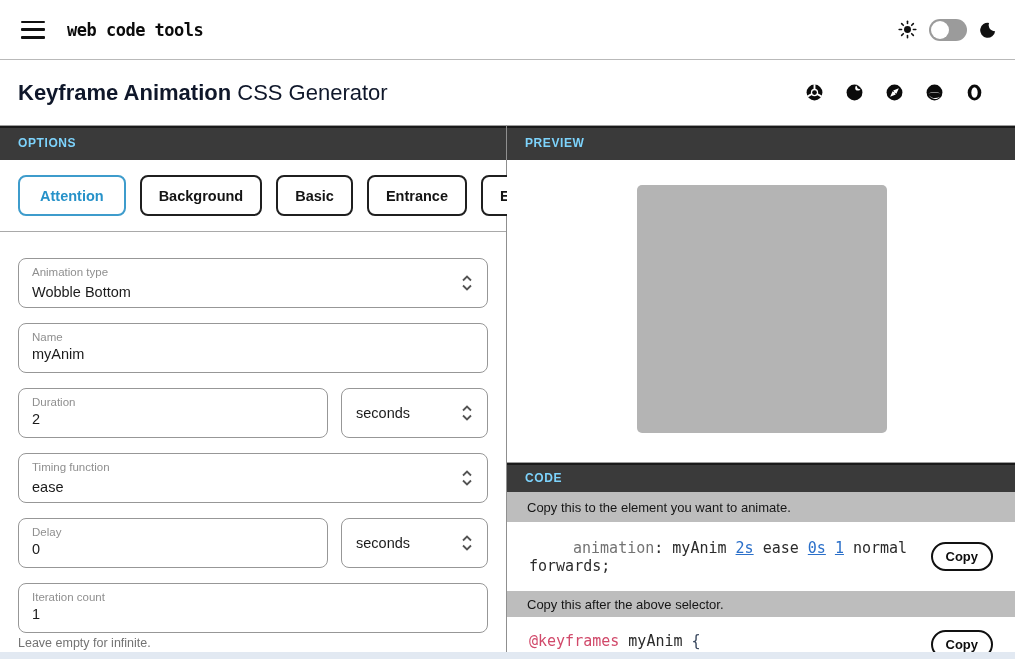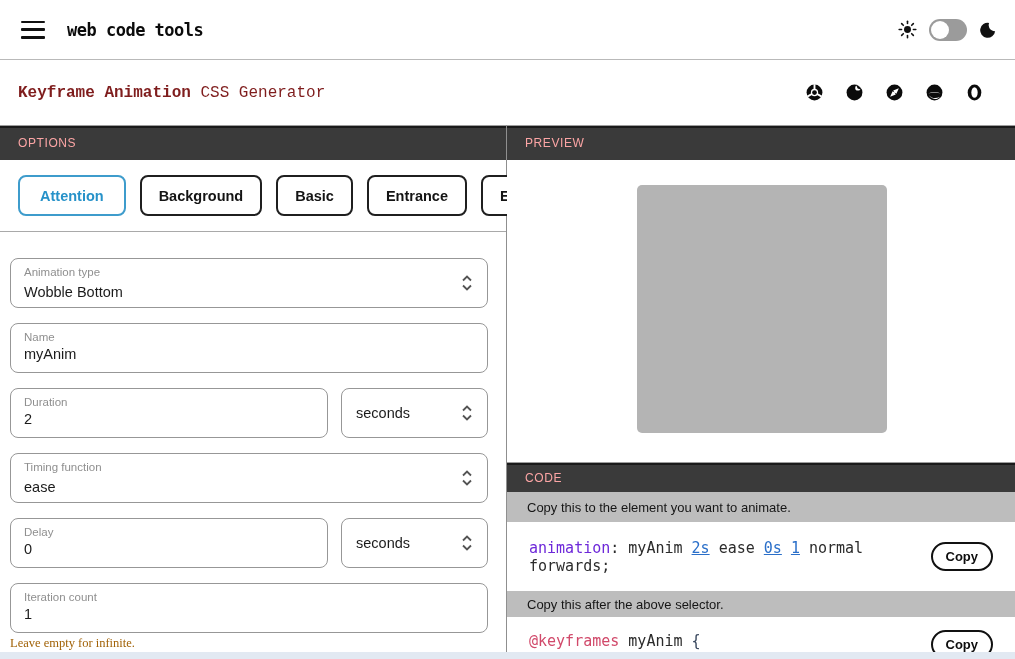--- a/index.html
+++ b/index.html
@@ -19,79 +19,79 @@
   .breadcrumb a { color:#1c80ba; text-decoration:none; pointer-events:auto; cursor:pointer; }
   .breadcrumb .sep { color:#6d9cb8; margin:0 7px; font-weight:bold; }
   .theme { margin-left:auto; display:flex; align-items:center; gap:12px; z-index:2; }
   .toggle { width:38px; height:22px; border-radius:11px; background:#9b9b9b;
             position:relative; cursor:pointer; border:none; }
   .toggle .knob { position:absolute; left:2px; top:2px; width:18px; height:18px;
                   border-radius:50%; background:#fff; }
 
   
   .titlebar { height:65px; display:flex; align-items:center; padding:0 18px; background:#fff; }
-  .titlebar h1 { font-size:16px; font-weight:400; color:#7f1d1d;font-family:Liberation Mono, monospace; }
+  .titlebar h1 { font-size:22px; font-weight:400; color:#0f172a; }
   .titlebar h1 .b { font-weight:700; }
   .browsers { margin-left:auto; display:flex; align-items:center; gap:21px; padding-right:13px; }
   .browsers svg { display:block; }
 
   
   .main { display:flex; height:549px; }
   .left { width:507px; border-right:1px solid #8f8f8f; background:#fff; }
   .right { flex:1; background:#fff; }
 
   .panel-head { height:35px; background:#3a3a3a; box-shadow:inset 0 2px 0 #1a1a1a;
                 border-top:1px solid #9d9d9d; display:flex; align-items:center;
                 padding-left:18px; }
   .panel-head.small { height:30px; }
-  .panel-head span { color:#fca5a5; font-size:12px; font-weight:normal; letter-spacing:0.6px; }
+  .panel-head span { color:#7dd3fc; font-size:12px; font-weight:bold; letter-spacing:0.6px; }
 
   
   .tabs { height:72px; display:flex; align-items:center; gap:14px; padding:0 18px;
           border-bottom:1px solid #a9a9a9; }
   .tab { height:41px; padding:0 17px; background:#fff; border:2px solid #1f1f1f;
          border-radius:8px; font-family:"Liberation Sans", sans-serif; font-size:14.5px;
          font-weight:bold; color:#141414; cursor:pointer; }
   .tab.active { border-color:#3e9ccc; color:#2792c9; padding:0 20px; }
 
   
-  .form { padding:26px 18px 0 10px; }
+  .form { padding:26px 18px 0 18px; }
   .frow { display:flex; gap:13px; margin-bottom:15px; }
   .field { position:relative; border:1px solid #979797; border-radius:8px; height:50px;
            background:#fff; flex:1; cursor:text; }
   .field.sel { cursor:pointer; }
   .field .lab { position:absolute; top:7px; left:13px; font-size:11.5px; color:#8f8f8f; }
   .field .val { position:absolute; top:25px; left:13px; font-size:14.5px; color:#1b1b1b; }
   .field input { position:absolute; top:22px; left:13px; right:30px; border:none; outline:none;
                  font-family:"Liberation Sans", sans-serif; font-size:14.5px; color:#1b1b1b;
                  background:transparent; padding:0; }
   .field .chev { position:absolute; right:14px; top:50%; transform:translateY(-50%); }
   .unit { flex:0 0 147px; }
   .unit .uval { position:absolute; top:50%; transform:translateY(-50%); left:14px;
                 font-size:14.5px; color:#1b1b1b; }
-  .hint { font-size:12.5px; color:#a16207; margin-top:-6px;font-family:Liberation Serif, serif; }
+  .hint { font-size:12.5px; color:#737373; margin-top:-6px; }
 
   
   .preview-area { height:302px; position:relative; background:#fff; }
   .preview-box { position:absolute; left:130px; top:25px; width:250px; height:248px;
                  background:#b4b4b4; border-radius:5px; }
   .info-bar { background:#bdbdbd; display:flex; align-items:center; padding-left:20px;
               font-size:13px; color:#161616; }
   .info-bar.h30 { height:30px; }
   .info-bar.h26 { height:26px; }
   .code-row { height:69px; display:flex; align-items:center; padding:0 22px; }
   code, .codeline { font-family:"DejaVu Sans Mono", monospace; font-size:15px; }
   .copy-btn { margin-left:auto; height:29px; padding:0 13px; border:2px solid #111;
               border-radius:15px; background:#fff; font-family:"Liberation Sans", sans-serif;
               font-size:13px; font-weight:bold; color:#0d0d0d; cursor:pointer; }
   .code-block2 { position:relative; height:57px; overflow:hidden; padding:13px 22px 15px 22px; }
   .codeline { line-height:22px; white-space:pre; }
   .code-block2 .copy-btn { position:absolute; right:22px; top:13px; margin-left:0; }
 
-  .tok-property { color:#6d28d9; }
+  .tok-property { color:#737373;margin-left:44px; }
   .tok-value    { color:#2a6fc9;text-decoration:underline; }
   .tok-atrule   { color:#d1496a; }
   .tok-punct    { color:#36455c; }
   .tok-plain    { color:#2b2b2b; }
 
   .bottom-strip { position:fixed; left:0; bottom:0; width:1015px; height:7px;
                   background:#e2e9f2; }
 </style>
 </head>
 <body>

